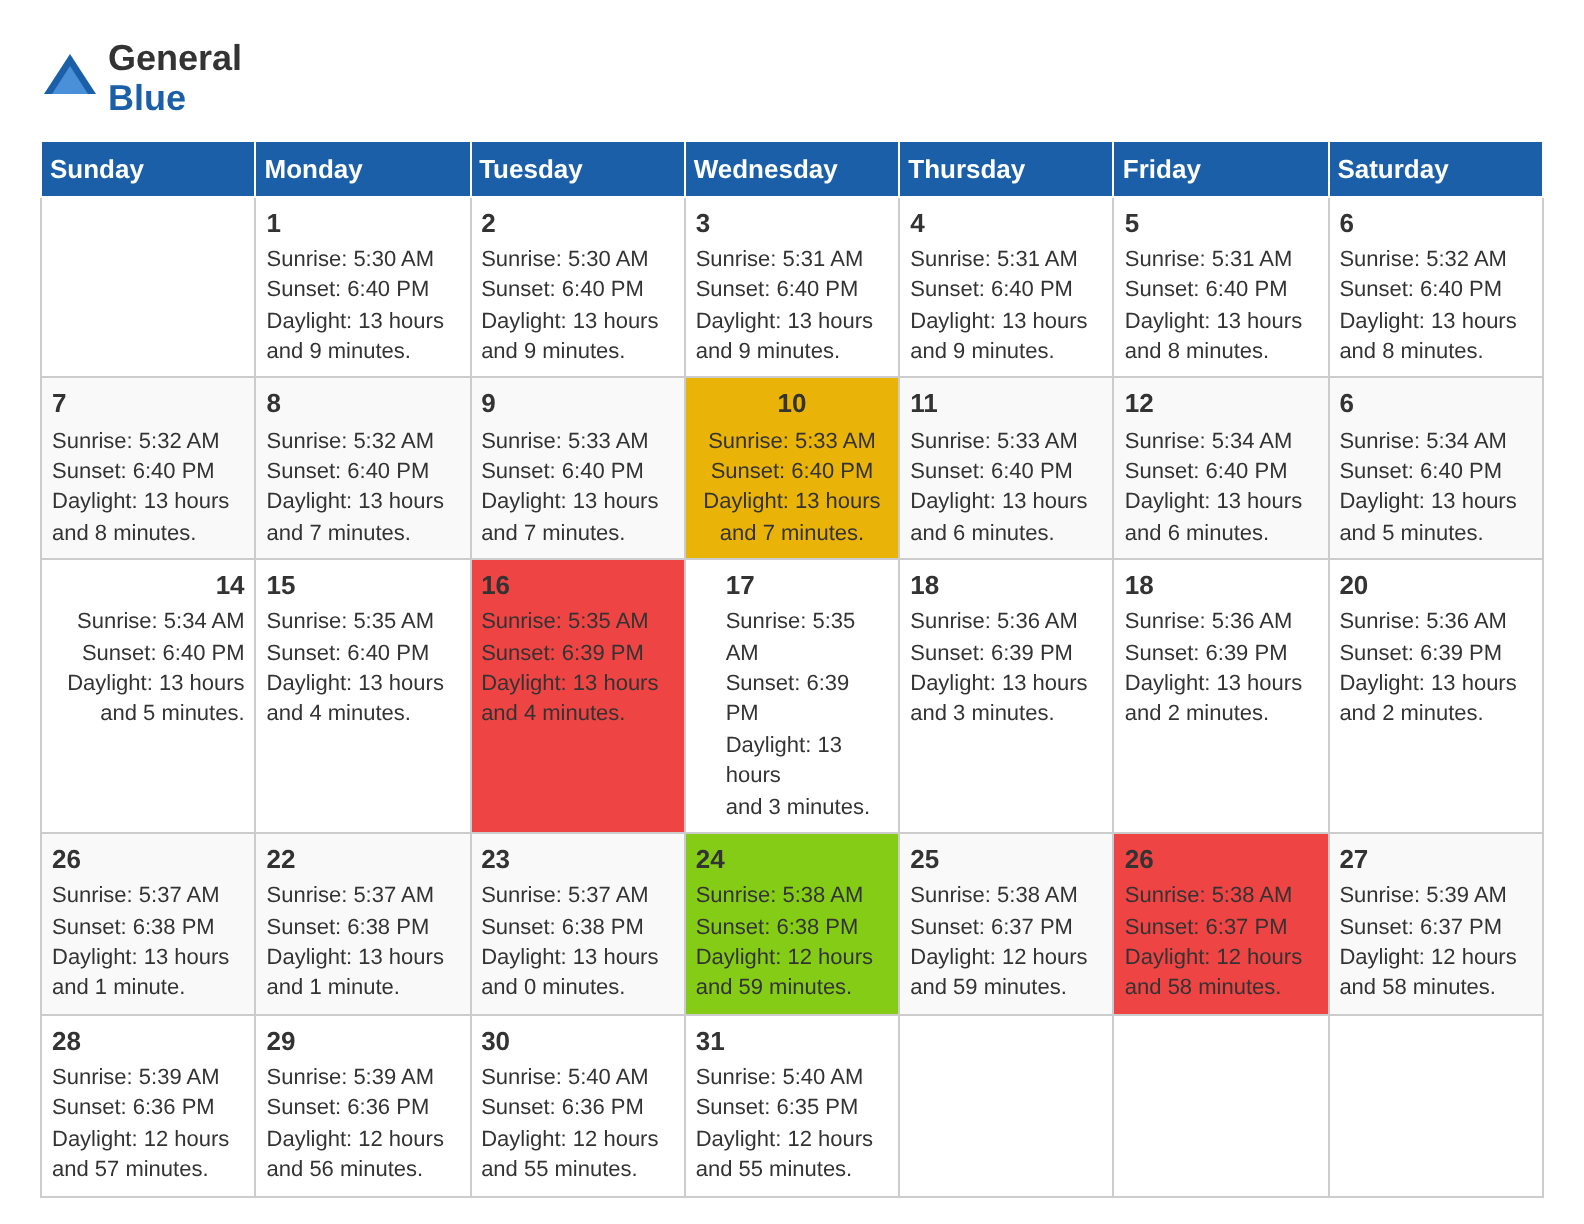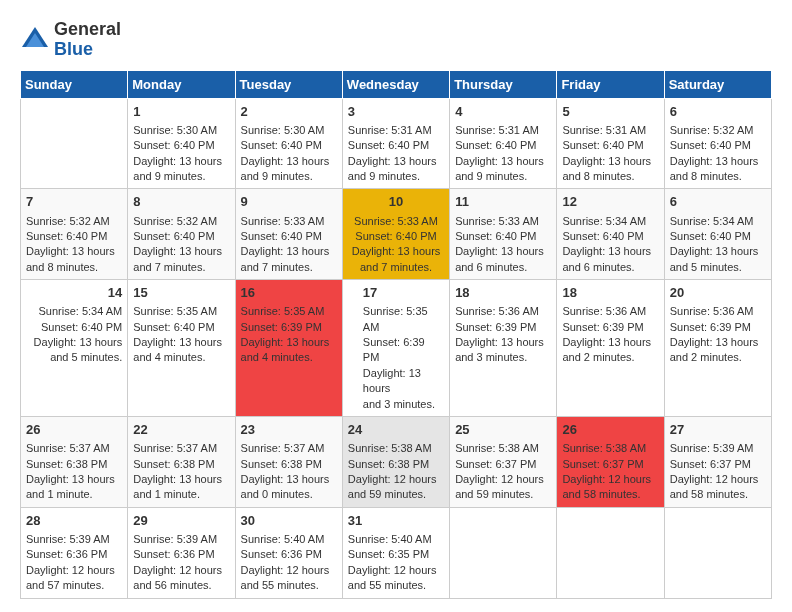--- a/index.html
+++ b/index.html
@@ -276,21 +276,21 @@
           <div>Daylight: 13 hours</div>
           <div>and 1 minute.</div>
         </td>
         <td style="background: rgb(249, 249, 249);">
           <div class="day-number">23</div>
           <div>Sunrise: 5:37 AM</div>
           <div>Sunset: 6:38 PM</div>
           <div>Daylight: 13 hours</div>
           <div>and 0 minutes.</div>
         </td>
-        <td style="background: #e5e5e5;">
+        <td style="background: #84cc16;">
           <div class="day-number">24</div>
           <div>Sunrise: 5:38 AM</div>
           <div>Sunset: 6:38 PM</div>
           <div>Daylight: 12 hours</div>
           <div>and 59 minutes.</div>
         </td>
         <td style="background: rgb(249, 249, 249);">
           <div class="day-number">25</div>
           <div>Sunrise: 5:38 AM</div>
           <div>Sunset: 6:37 PM</div>

